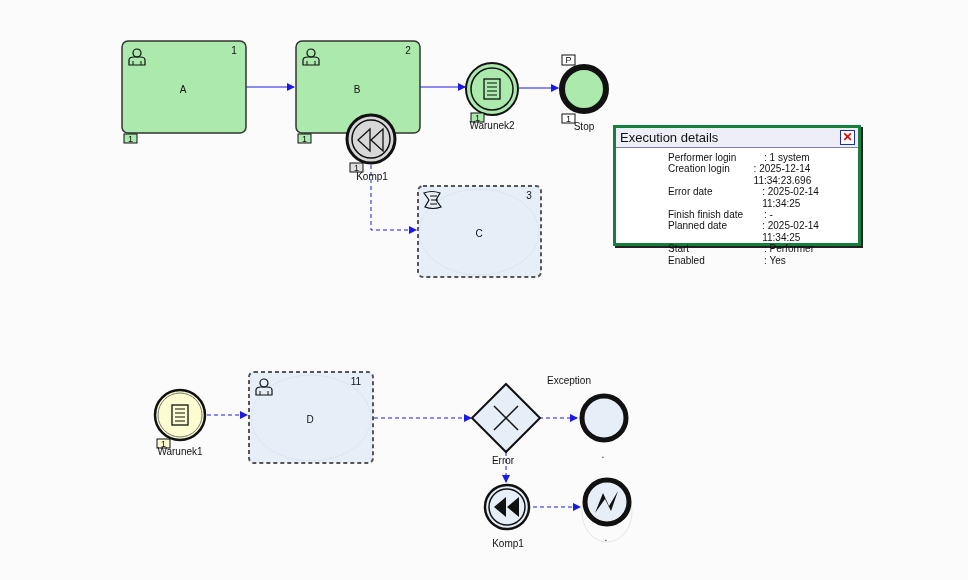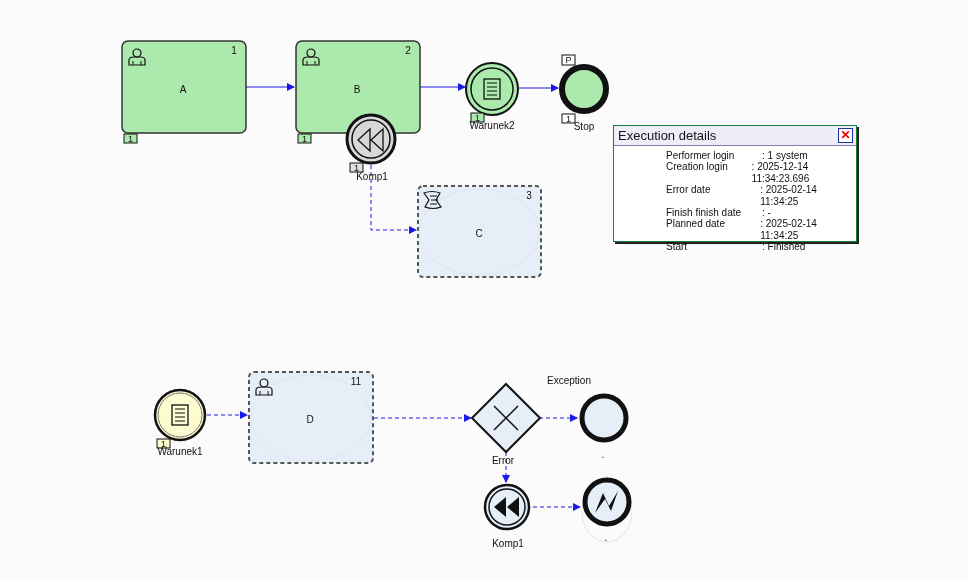--- a/index.html
+++ b/index.html
@@ -1,21 +1,21 @@
 <!DOCTYPE html>
 <html><head>
 <meta charset="utf-8">
 <style>
   html, body { margin:0; padding:0; }
   body { width:968px; height:580px; background:#fbfbfb; position:relative; overflow:hidden;
          font-family:"Liberation Sans", sans-serif; }
   svg#canvas { position:absolute; left:0; top:0; }
   .lbl { font-family:"Liberation Sans", sans-serif; font-size:10px; fill:#111; }
   .panel { position:absolute; left:613px; top:125px; width:242px; height:115px;
-           background:#fff; border:1px solid #15803d; box-shadow:2px 2px 0 #222; }
+           background:#fff; border:3px solid #15803d; box-shadow:2px 2px 0 #222; }
   .panel-head { height:19px; background:#eeeef8; border-bottom:1px solid #8080b0; position:relative; }
   .panel-title { position:absolute; left:4px; top:2px; font-size:13px; color:#111; }
   .panel-close { position:absolute; right:3px; top:2px; width:13px; height:13px; border:1px solid #2030a0;
                  background:#fff; color:#e00; font-size:12px; line-height:12px; text-align:center; font-weight:bold; cursor:pointer; }
   .rows { padding:4px 0 0 4px; font-size:10px; color:#111; line-height:11.4px; }
   .row { display:flex; }
   .row .k { width:96px;margin-left:48px; }
 </style>
 </head>
 <body>
@@ -166,16 +166,20 @@
     <div class="row">
         <span class="k">Finish finish date</span>
         <span>: -</span>
       </div>
     <div class="row">
         <span class="k">Planned date</span>
         <span>: 2025-02-14 11:34:25</span>
       </div>
     <div class="row">
         <span class="k">Start</span>
-        <span>: Finished</span>
+        <span>: Performer</span>
+      </div>
+    <div class="row">
+        <span class="k">Enabled</span>
+        <span>: Yes</span>
       </div>
   </div>
 </div>
 
 </body></html>

